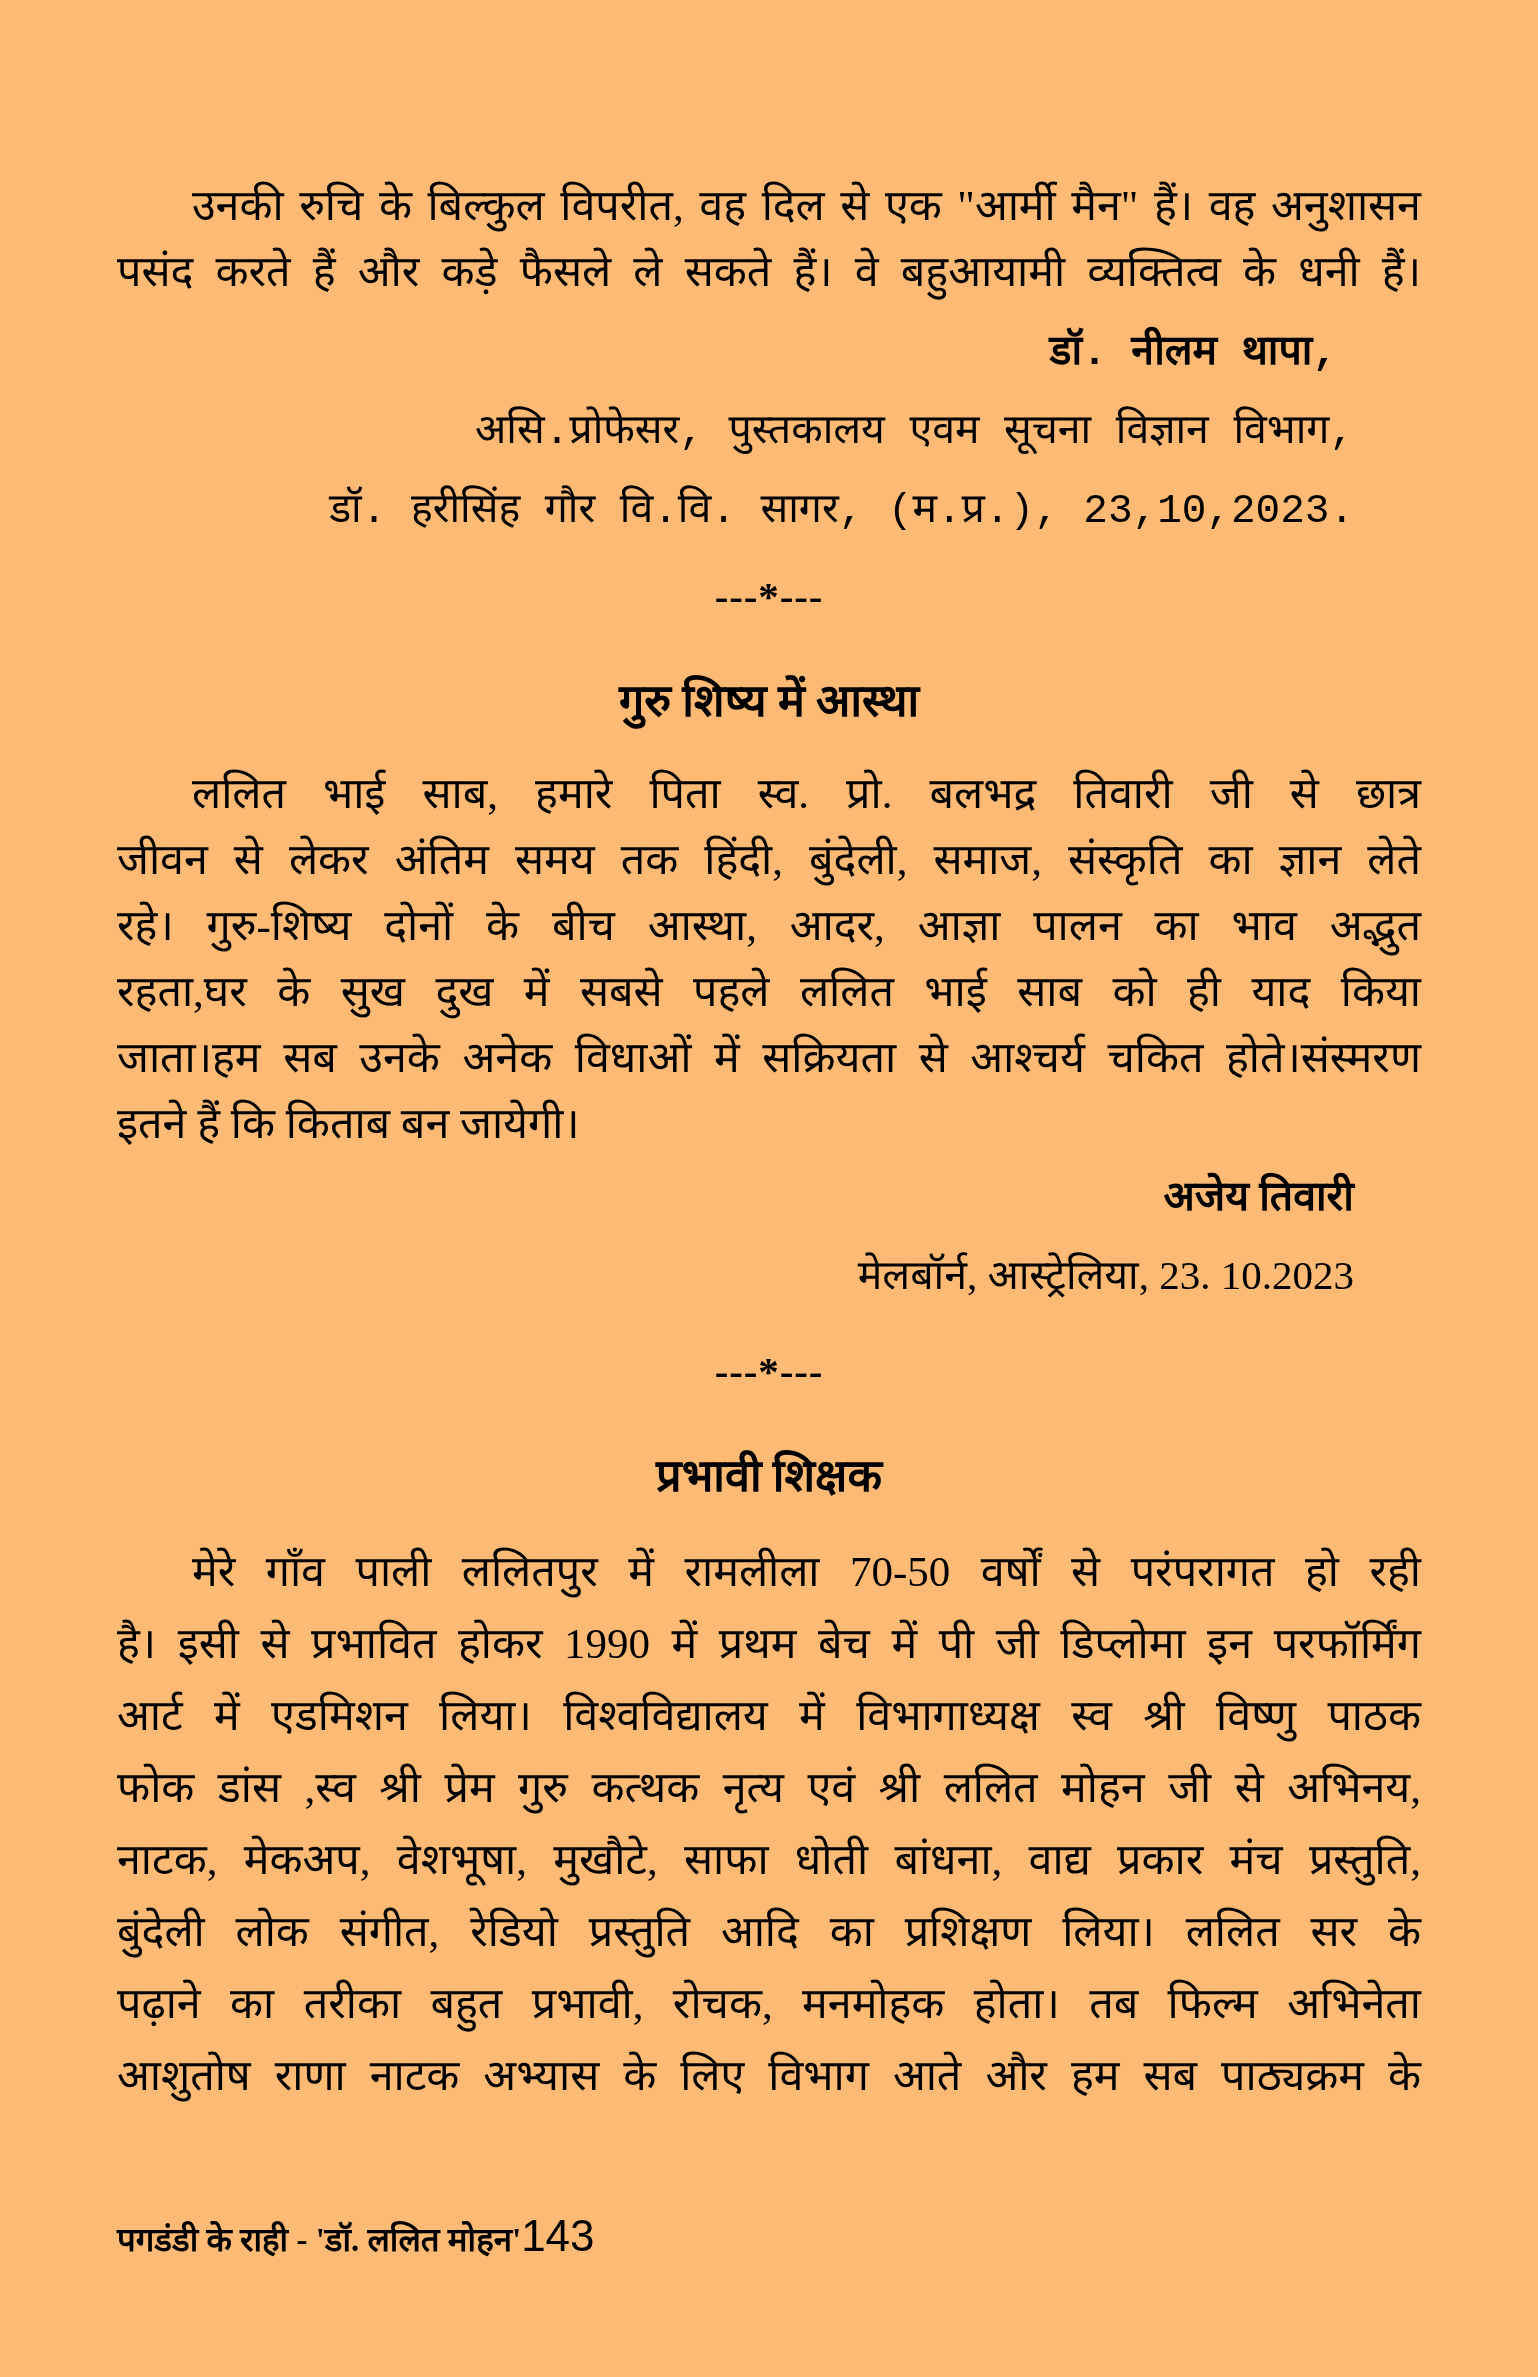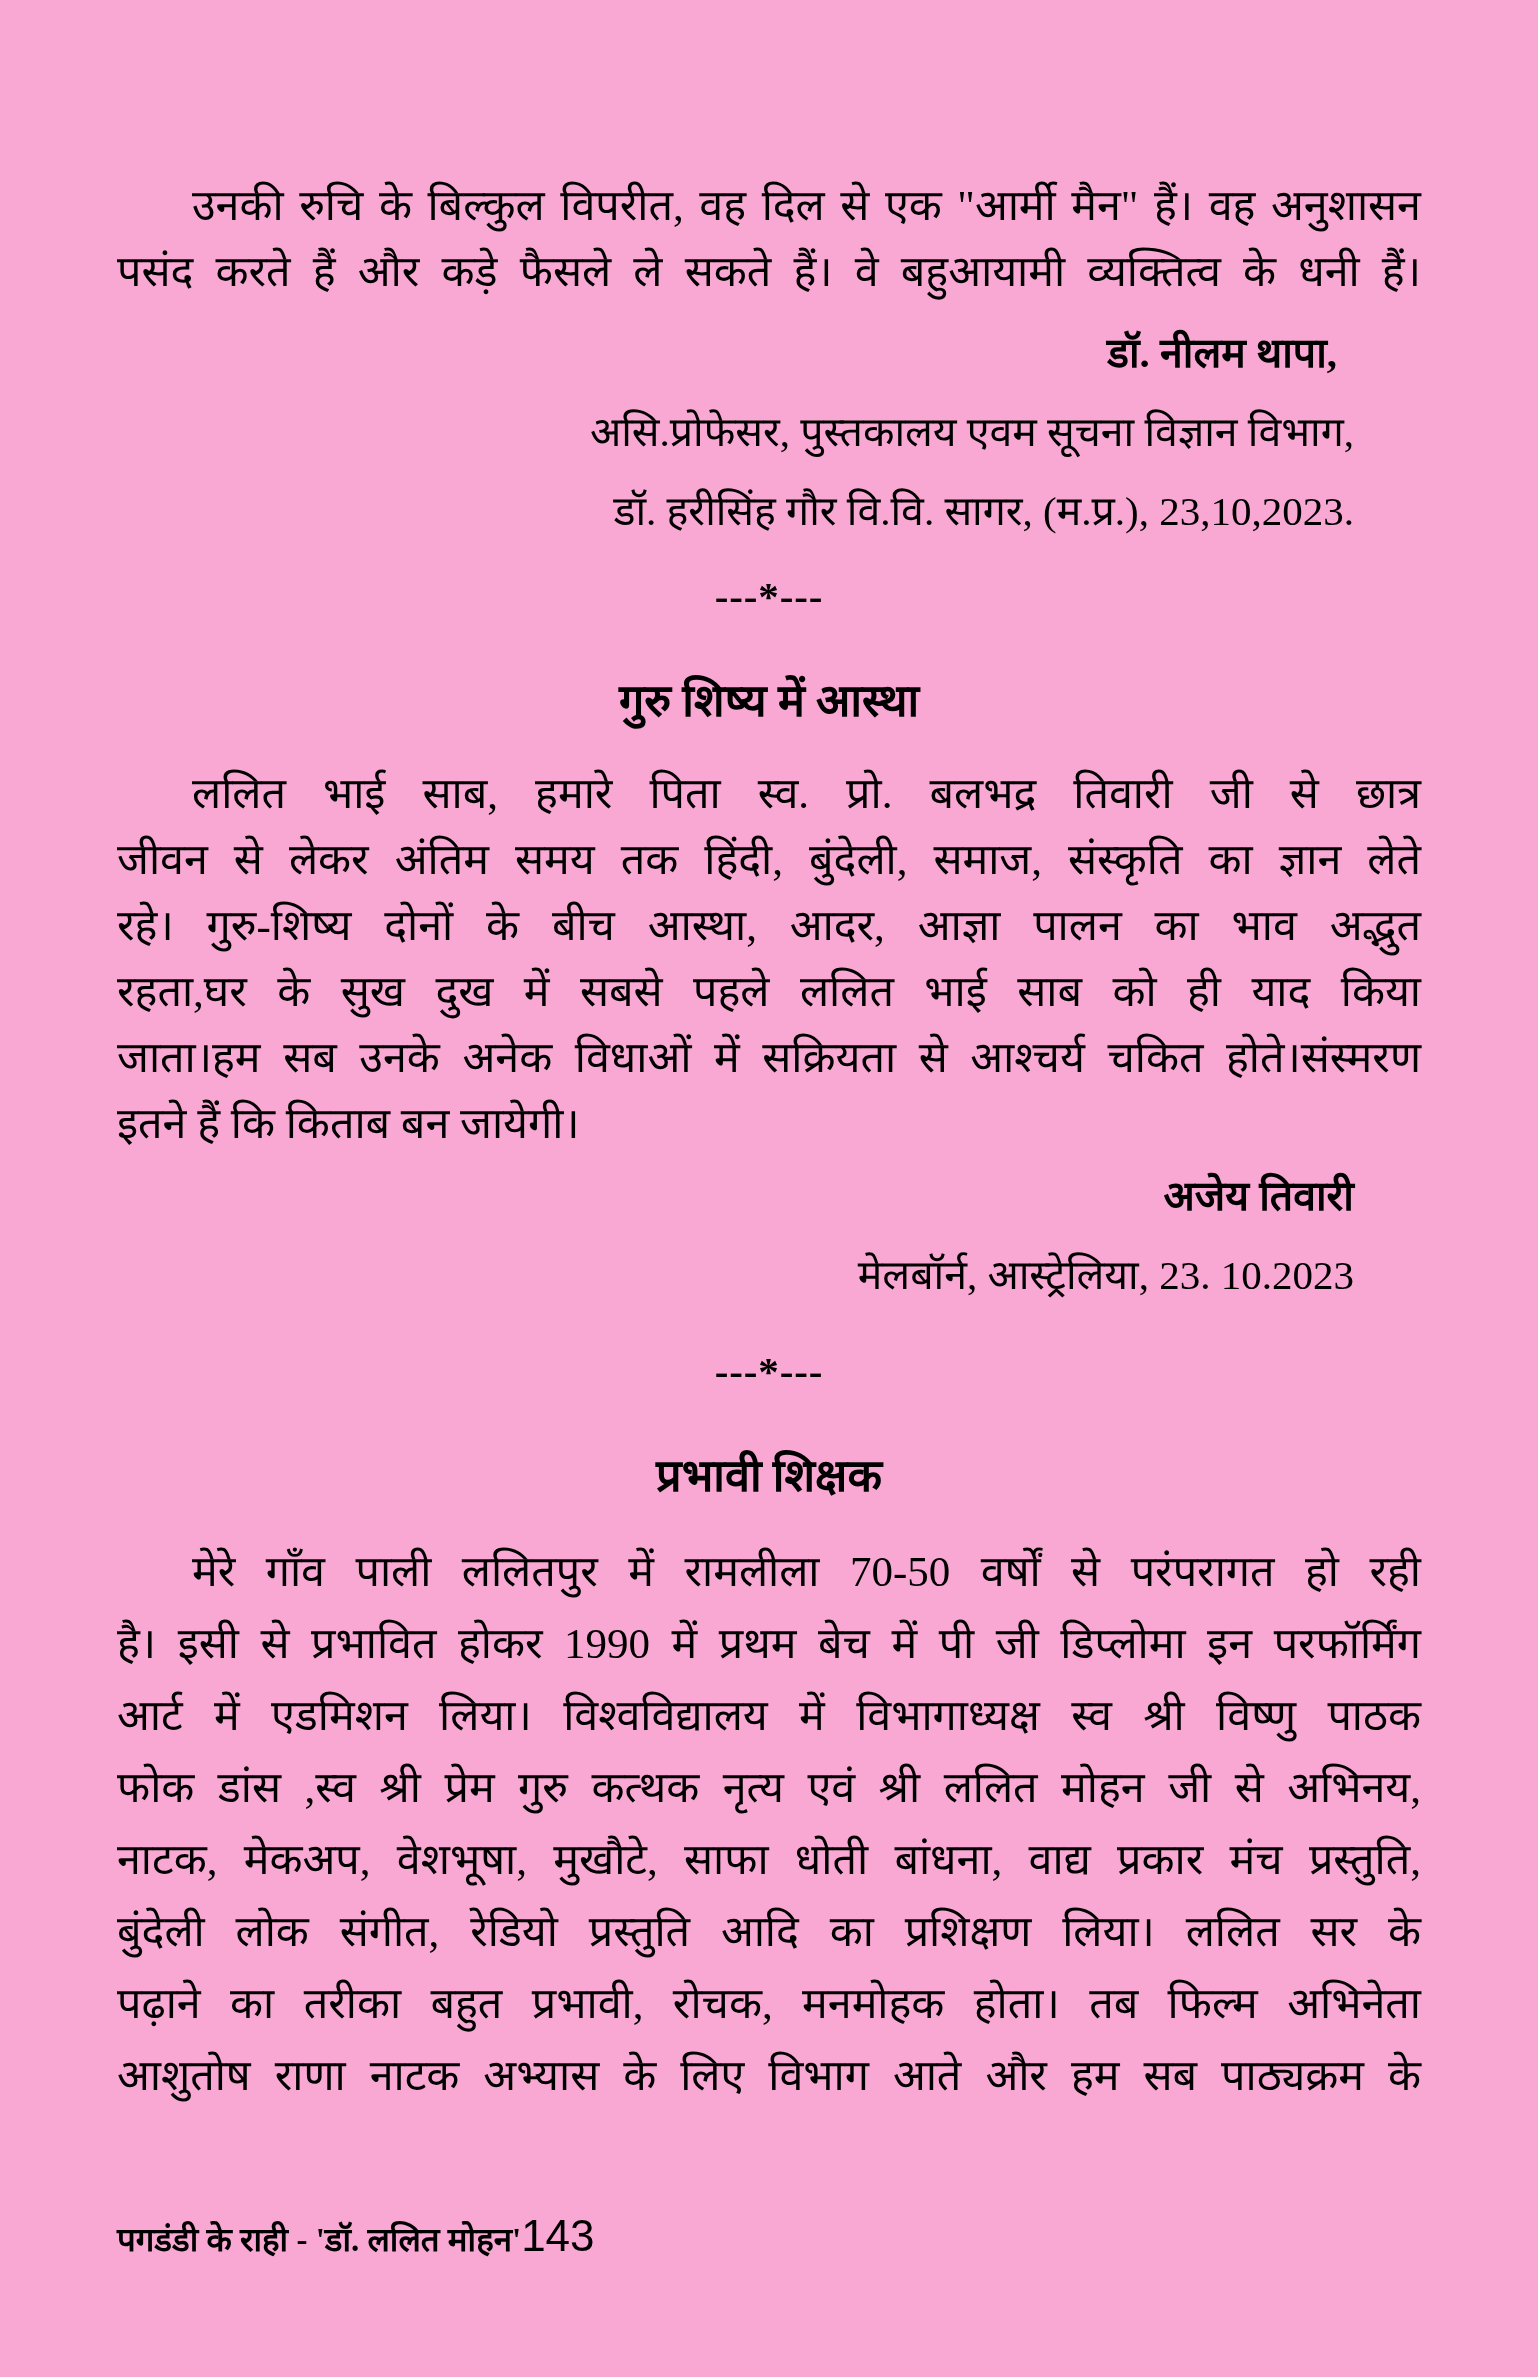--- a/index.html
+++ b/index.html
@@ -1,37 +1,37 @@
 <!DOCTYPE html>
 <html lang="hi" style="font-size:15px"><head>
 <meta charset="utf-8">
 <style>
   html,body{margin:0;padding:0;background:#e8e8e8;}
   .page{
     position:relative;
     width:1538px;height:2377px;
-    background:#f9a8d4;color:#000000;
+    background:#fdba74;color:#000000;
     font-family:"Liberation Serif","DejaVu Serif",serif;
     overflow:hidden;
     margin:0 auto;
   }
   .content{padding:173px 117px 0 117px;}
   
   .bline{
     font-size:43px;line-height:66px;
     text-align:justify;text-justify:inter-word;
     white-space:normal;
   }
   .bline.full{text-align-last:justify;}
   .bline.indent{text-indent:75px;}
   .s3 .bline{line-height:72px;}
   
   .sigline{font-size:41px;line-height:79px;text-align:right;}
   .bold{font-weight:bold;}
-  .sig-block{margin-top:9.3px;}
+  .sig-block{margin-top:9.3px;font-family:Liberation Mono, monospace;}
   .pr90{padding-right:84px;}
   .pr72{padding-right:67px;}
   .divider{
     font-size:41px;font-weight:bold;line-height:65px;
     text-align:center;letter-spacing:0.9px;
   }
   .divider.d1{margin-top:13px;}
   .divider.d2{margin-top:24px;}
   .heading{
     font-size:45px;font-weight:bold;line-height:67px;

